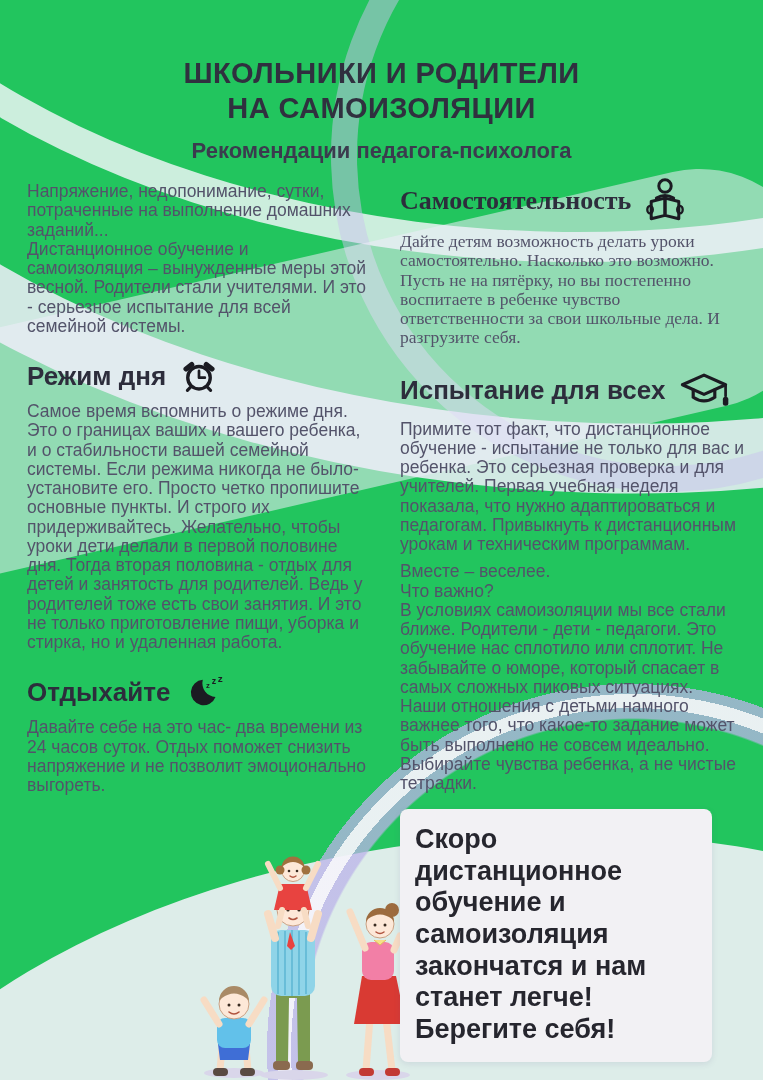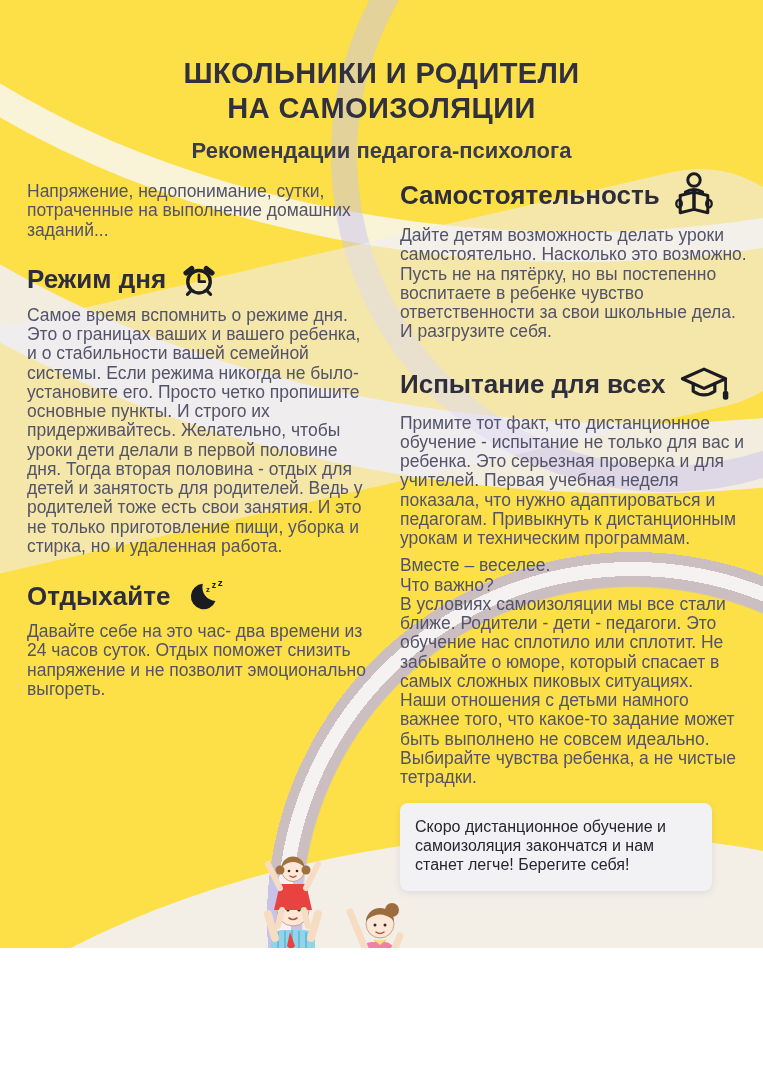--- a/index.html
+++ b/index.html
@@ -1,17 +1,17 @@
 <!DOCTYPE html>
 <html><head>
 <meta charset="utf-8">
 <style>
   html,body{margin:0;padding:0;}
   body{font-family:"Liberation Sans", sans-serif;}
-  .poster{position:relative;width:763px;height:948px;background:#fde047;overflow:hidden;}
+  .poster{position:relative;width:763px;height:1080px;background:#22c55e;overflow:hidden;}
 
   
   .bg{position:absolute;inset:0;overflow:hidden;}
   .arc1{position:absolute;left:-340px;top:-600px;width:1650px;height:950px;border-radius:50%;
         border:70px solid rgba(240,238,250,0.85);transform:rotate(5deg);}
   .arc2{position:absolute;left:-260px;top:-680px;width:1500px;height:880px;border-radius:50%;
         border:30px solid rgba(248,247,252,0.8);transform:rotate(4deg);}
   .wash-mid{position:absolute;left:-220px;top:260px;width:1050px;height:240px;border-radius:140px;
         background:rgba(238,236,249,0.55);transform:rotate(-13deg);}
   .wash-bottom{position:absolute;left:-180px;top:840px;width:1300px;height:700px;border-radius:50%;
@@ -38,26 +38,26 @@
   p{margin:0;}
   .t{font-size:17.5px;line-height:1.1;color:#53536a;}
   .intro-q{font-size:21px;line-height:1.13;color:#53536a;}
 
   .section-h{display:flex;align-items:center;gap:14px;margin:0;
              font-size:26px;font-weight:bold;color:#2d2d3c;}
   .sec{margin-top:22px;}
   .sec .t{margin-top:8px;}
   .icon{flex:0 0 auto;display:inline-flex;}
 
-  .col-right .sec:first-child{margin-top:0;}
+  .col-right .sec:first-child{margin-top:6px;font-family:Liberation Serif, serif;}
 
   
   .note-box{margin-top:16px;width:282px;background:#f2f1f4;border-radius:8px;
-            padding:15px 15px 17px 15px;font-size:16px;line-height:1.17;
-            font-weight:normal;color:#26262e;box-shadow:0 2px 6px rgba(80,75,130,0.12);}
+            padding:15px 15px 17px 15px;font-size:27px;line-height:1.17;
+            font-weight:bold;color:#26262e;box-shadow:0 2px 6px rgba(80,75,130,0.12);}
 
   
   .family{position:absolute;left:156px;top:848px;z-index:2;}
 </style>
 </head>
 <body>
 
 <div class="poster">
 
   <div class="bg">
@@ -69,20 +69,21 @@
     <div class="corner-stripes"></div>
   </div>
 
   <div class="header">
     <h1 class="title"><span>ШКОЛЬНИКИ И РОДИТЕЛИ</span><br><span>НА САМОИЗОЛЯЦИИ</span></h1>
     <div class="subtitle">Рекомендации педагога-психолога</div>
   </div>
 
   <div class="col col-left">
     <p class="t">Напряжение, недопонимание, сутки, потраченные на выполнение домашних заданий...</p>
+    <p class="t">Дистанционное обучение и самоизоляция – вынужденные меры этой весной. Родители стали учителями. И это - серьезное испытание для всей семейной системы.</p>
 
     <div class="sec">
       <h2 class="section-h">
         <span>Режим дня</span>
         <span class="icon">
           <svg width="38" height="36" viewBox="0 0 32 32">
             <rect x="1.5" y="5.5" width="11" height="4.6" rx="2.3" transform="rotate(-38 7 7.8)" fill="#1b1b22"></rect>
             <rect x="19.5" y="5.5" width="11" height="4.6" rx="2.3" transform="rotate(38 25 7.8)" fill="#1b1b22"></rect>
             <circle cx="16" cy="17.5" r="10" fill="none" stroke="#1b1b22" stroke-width="3"></circle>
             <path d="M16 11.5 v6 h5.2" fill="none" stroke="#1b1b22" stroke-width="2.4" stroke-linecap="round" stroke-linejoin="round"></path>

